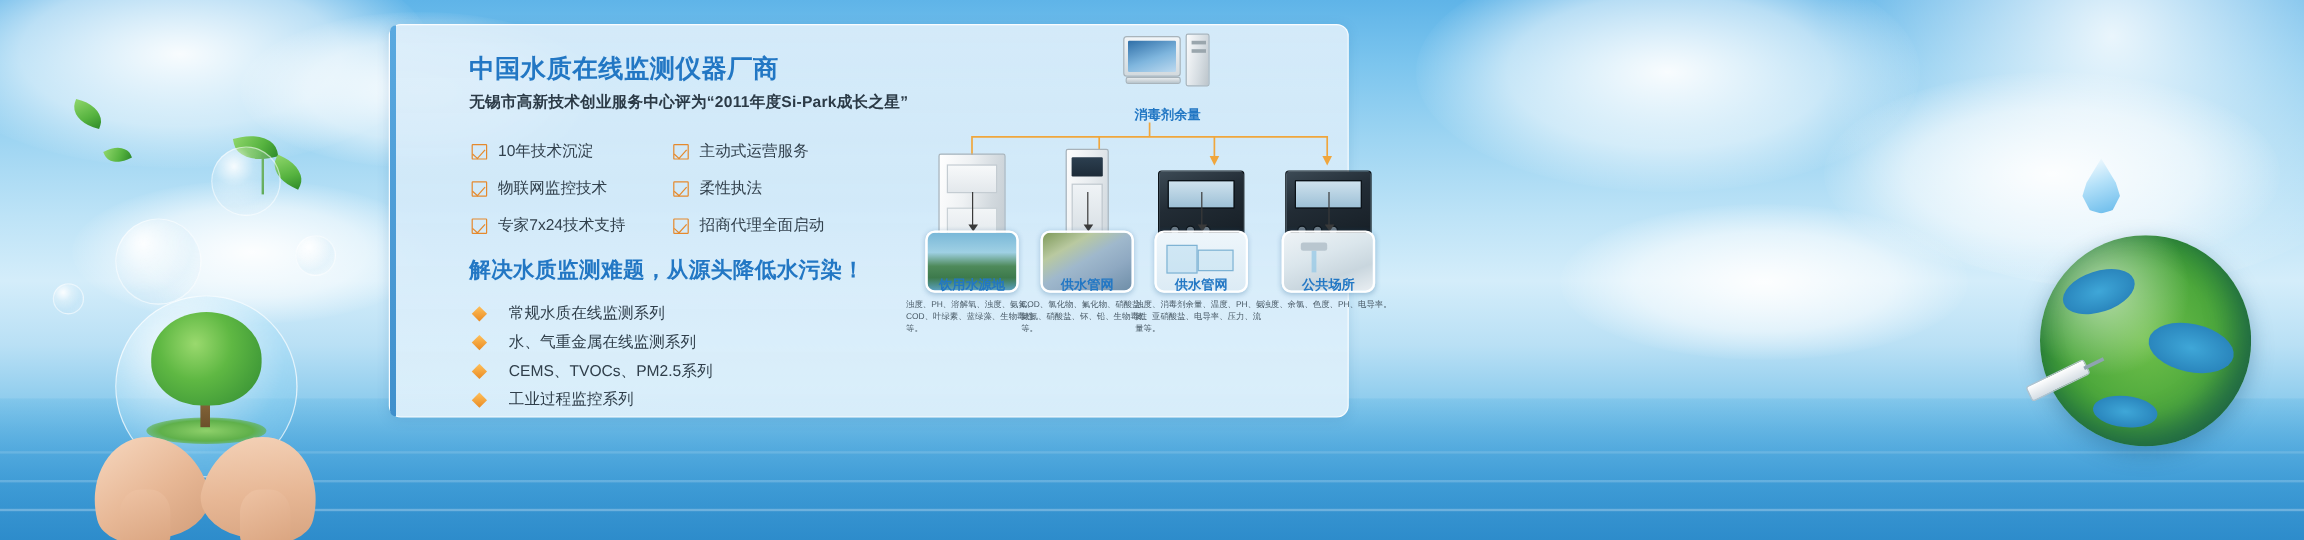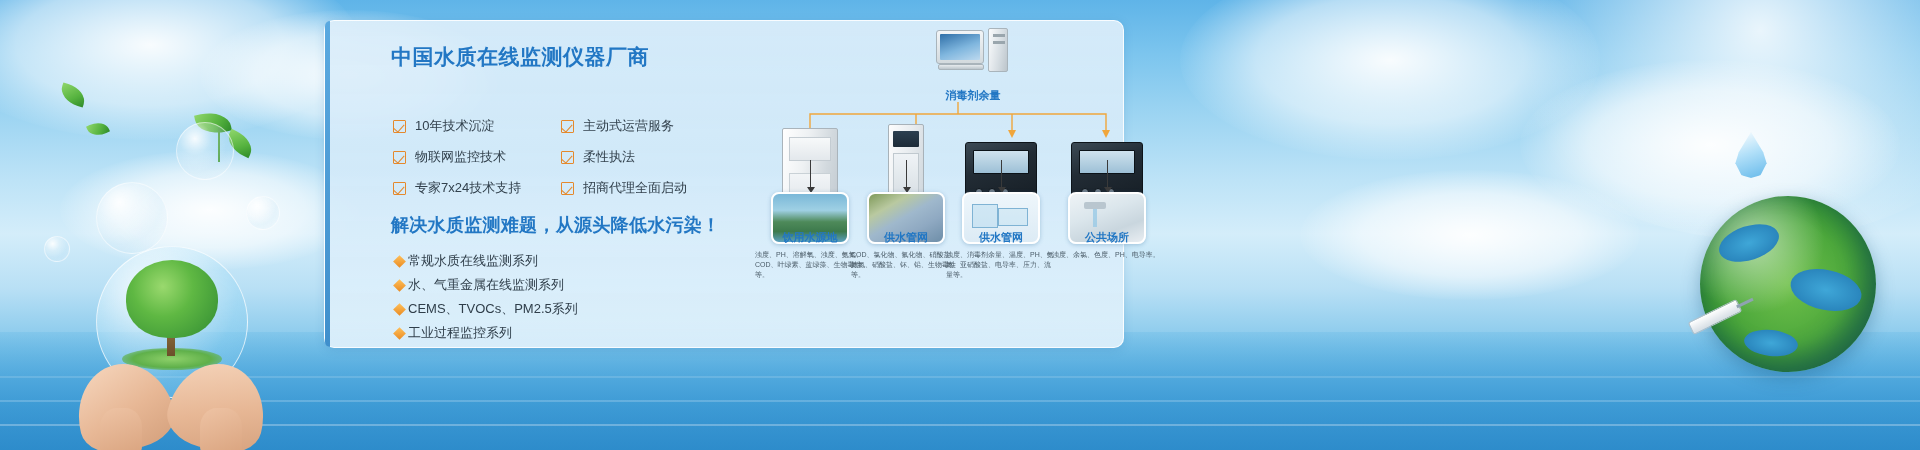--- a/index.html
+++ b/index.html
@@ -179,21 +179,21 @@
     width: 5px; height: 9px; border: solid #e5892c;
     border-width: 0 1.8px 1.8px 0; transform: rotate(42deg);
   }
   .ck-label { font-size: 13px; color: #32414d; white-space: nowrap; }
 
   .headline2 {
     position: absolute; left: 66px; top: 192px;
     font-size: 18px; font-weight: 700; color: #2277c4; letter-spacing: .3px;
   }
   .bullets { position: absolute; left: 70px; top: 228px; }
-  .bl { display: flex; align-items: center; gap: 4px; height: 24px; }
+  .bl { display: flex; align-items: center; gap: 20px; height: 24px; }
   .bl-dot {
     width: 9px; height: 9px; flex: none;
     background: linear-gradient(135deg,#ffc05a,#e98a22);
     transform: rotate(45deg);
   }
   .bl-label { font-size: 13px; color: #2f3e4a; }
 
   
   .diagram { position: absolute; left: 1248px; top: 0; }
 
@@ -370,20 +370,21 @@
   <div class="sea s1"></div>
   <div class="sea s2"></div>
   <div class="sea s3"></div>
 </div>
 <div class="meter-probe"></div>
 
 <div class="panel">
   <div class="panel-accent"></div>
 
   <div class="title">中国水质在线监测仪器厂商</div>
+  <div class="subtitle">无锡市高新技术创业服务中心评为“2011年度Si-Park成长之星”</div>
 
   <div class="checkgrid">
     <div class="ck">
       <span class="ck-box"></span>
       <span class="ck-label">10年技术沉淀</span>
     </div>
     <div class="ck">
       <span class="ck-box"></span>
       <span class="ck-label">主动式运营服务</span>
     </div>

